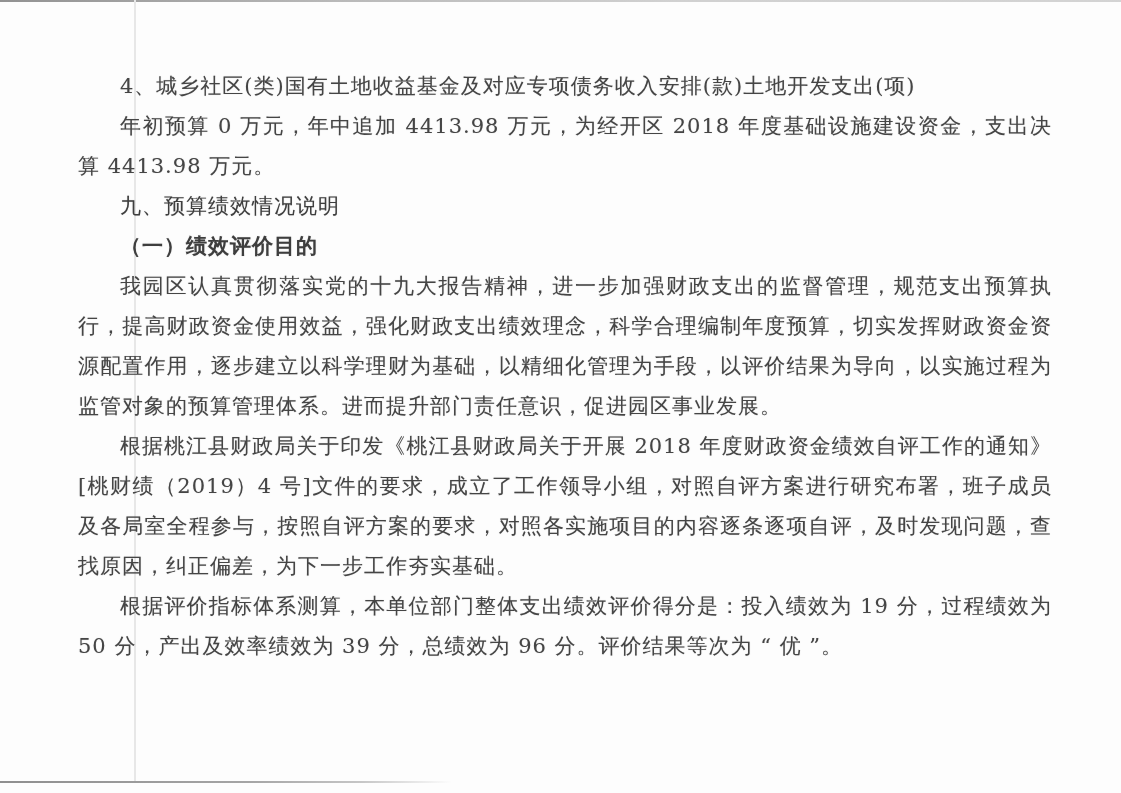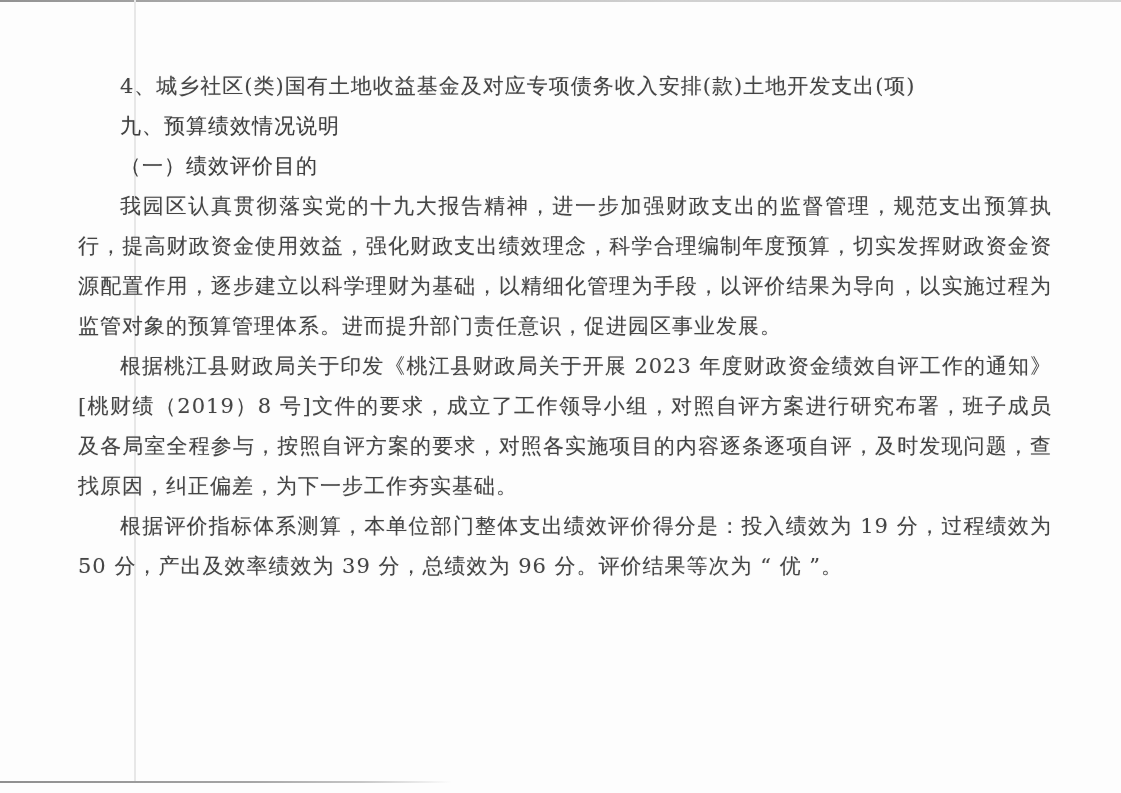--- a/index.html
+++ b/index.html
@@ -65,33 +65,34 @@
   .content p {
     margin: 0;
     text-indent: 42px;
   }
   .h-bold {
     font-family: "DejaVu Sans", sans-serif;
     font-weight: normal;
     color: #3e3e3e;
   }
   .h-kai {
-    font-weight: normal;
+    font-weight: bold;
     color: #3e3e3e;
   }
 </style>
 </head>
 <body>
 
 <div class="page">
   <div class="scan-edge-top"></div>
   <div class="scan-fold-line"></div>
   <div class="scan-edge-bottom"></div>
 
   <div class="content">
     <p class="body">4、城乡社区(类)国有土地收益基金及对应专项债务收入安排(款)土地开发支出(项)</p>
+    <p class="body">年初预算 0 万元，年中追加 4413.98 万元，为经开区 2018 年度基础设施建设资金，支出决算 4413.98 万元。</p>
     <p class="h-bold">九、预算绩效情况说明</p>
     <p class="h-kai">（一）绩效评价目的</p>
     <p class="body">我园区认真贯彻落实党的十九大报告精神，进一步加强财政支出的监督管理，规范支出预算执行，提高财政资金使用效益，强化财政支出绩效理念，科学合理编制年度预算，切实发挥财政资金资源配置作用，逐步建立以科学理财为基础，以精细化管理为手段，以评价结果为导向，以实施过程为监管对象的预算管理体系。进而提升部门责任意识，促进园区事业发展。</p>
-    <p class="body">根据桃江县财政局关于印发《桃江县财政局关于开展 2023 年度财政资金绩效自评工作的通知》[桃财绩（2019）8 号]文件的要求，成立了工作领导小组，对照自评方案进行研究布署，班子成员及各局室全程参与，按照自评方案的要求，对照各实施项目的内容逐条逐项自评，及时发现问题，查找原因，纠正偏差，为下一步工作夯实基础。</p>
+    <p class="body">根据桃江县财政局关于印发《桃江县财政局关于开展 2018 年度财政资金绩效自评工作的通知》[桃财绩（2019）4 号]文件的要求，成立了工作领导小组，对照自评方案进行研究布署，班子成员及各局室全程参与，按照自评方案的要求，对照各实施项目的内容逐条逐项自评，及时发现问题，查找原因，纠正偏差，为下一步工作夯实基础。</p>
     <p class="body">根据评价指标体系测算，本单位部门整体支出绩效评价得分是：投入绩效为 19 分，过程绩效为 50 分，产出及效率绩效为 39 分，总绩效为 96 分。评价结果等次为 “ 优 ”。</p>
   </div>
 </div>
 
 </body></html>

